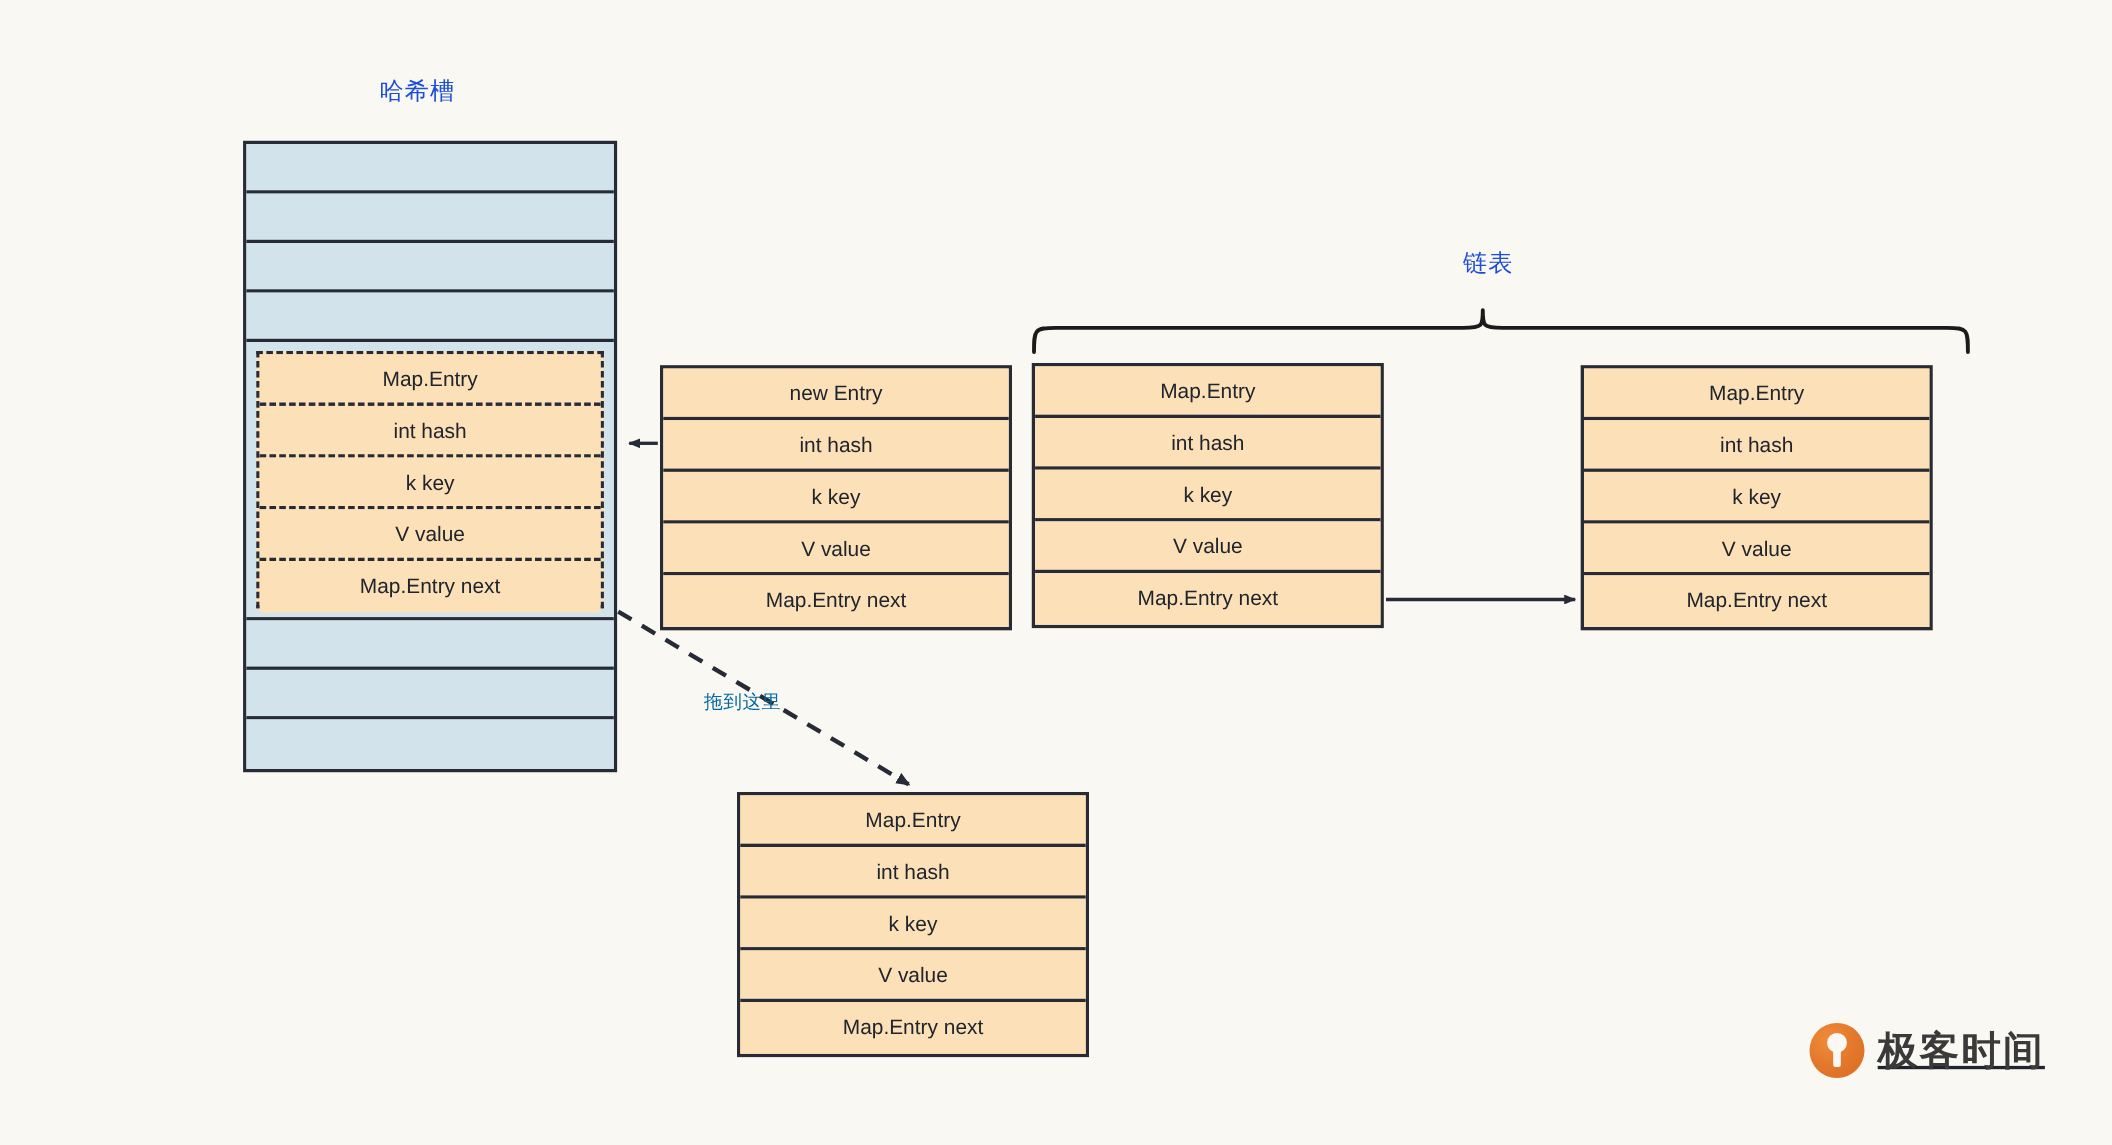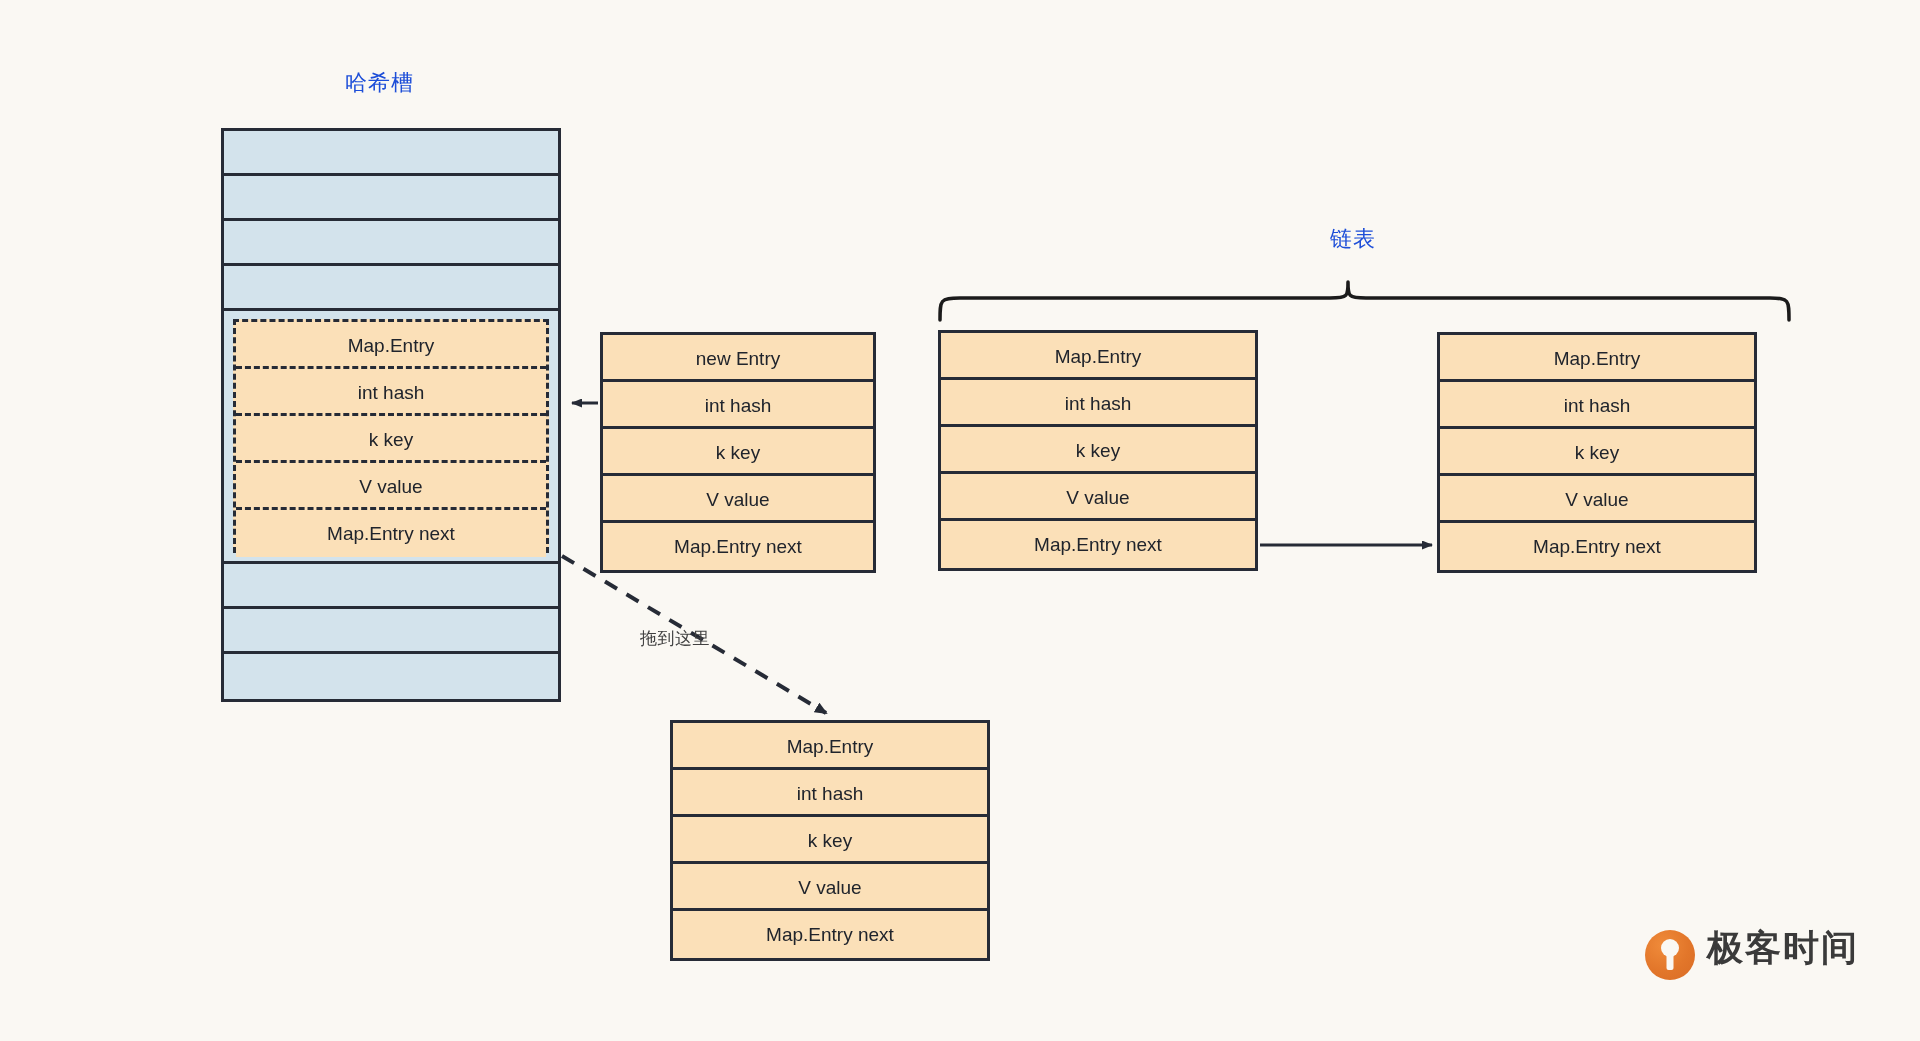--- a/index.html
+++ b/index.html
@@ -28,21 +28,21 @@
   
   .cn-label {
     font-size: 22px;
     color: #1d4ed8;
     letter-spacing: 1px;
     white-space: nowrap;
     line-height: 1;
   }
   .small-cn-label {
     font-size: 17px;
-    color: #404040;
+    color: #0369a1;
     letter-spacing: 0.5px;
     white-space: nowrap;
     line-height: 1;
   }
 
   
   #hash-slot-table {
     left: 221px;
     top: 128px;
     width: 340px;
@@ -89,31 +89,33 @@
     width: 100%;
     height: 100%;
   }
   .entry-box.dashed .entry-row {
     height: 47px;
     line-height: 47px;
     border-bottom: 3px dashed #262b36;
   }
   .entry-box.dashed .entry-row.last { border-bottom: none; }
 
-  #new-entry-box   { left: 600px; top: 332px; width: 276px; }
+  #new-entry-box   { left: 600px; top: 332px; width: 320px; }
   #chain-entry-1   { left: 938px; top: 330px; width: 320px; }
   #chain-entry-2   { left: 1437px; top: 332px; width: 320px; }
   #dragged-entry-box { left: 670px; top: 720px; width: 320px; }
 
   
   #geek-logo {
     left: 1645px;
     top: 930px;
     display: flex;
+    align-items: center;
     gap: 12px;
+    text-decoration: underline;
   }
   #geek-logo-mark {
     width: 50px; height: 50px;
     border-radius: 50%;
     background: radial-gradient(circle at 35% 30%, #f08b3a 0%, #e2762a 55%, #d96c25 100%);
     position: relative;
     flex: none;
   }
   #geek-logo-mark::before {
     content: "";

